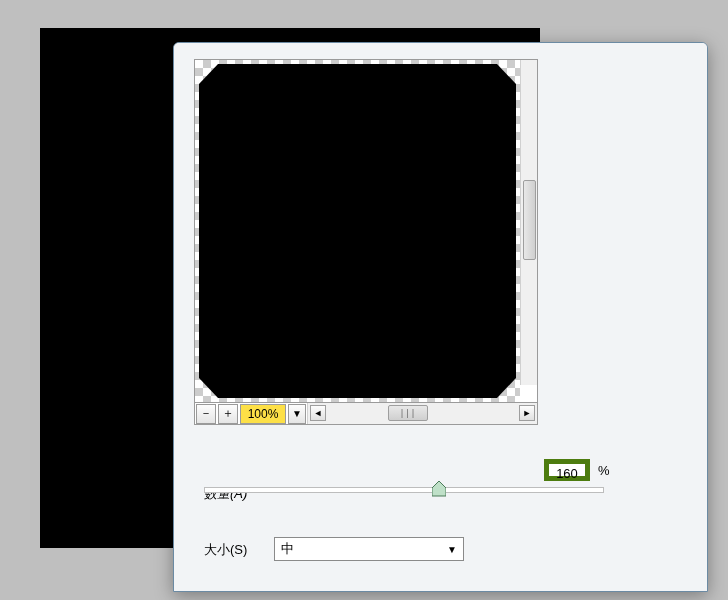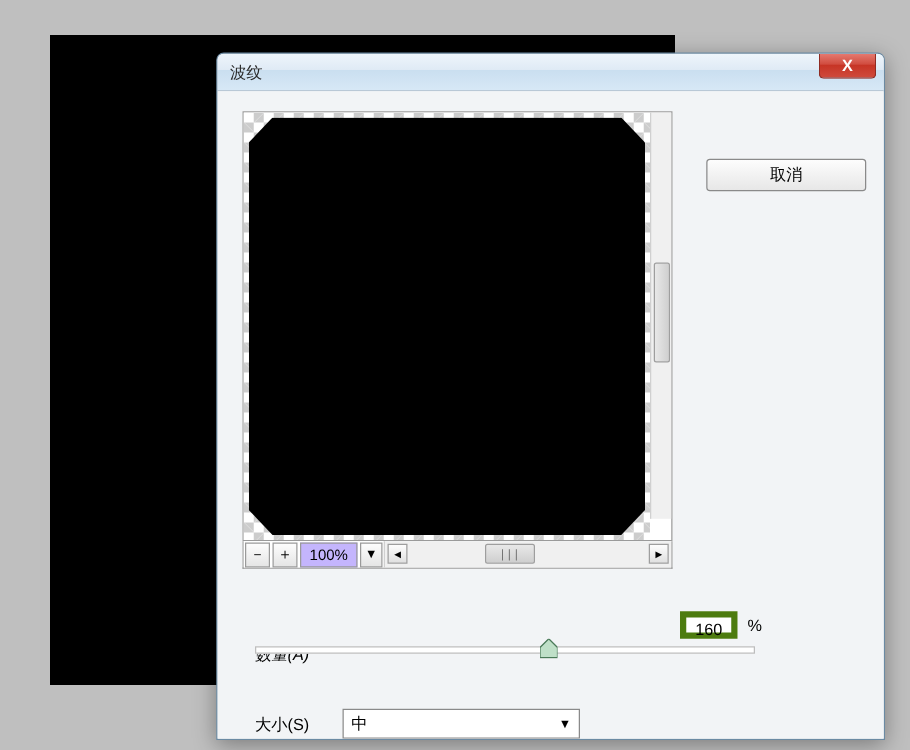--- a/index.html
+++ b/index.html
@@ -132,21 +132,21 @@
       width: 20px; height: 20px;
       border: 1px solid #9a9a9a;
       background: linear-gradient(#fdfdfd,#e5e5e5);
       font-size: 12px; line-height: 16px; text-align: center;
       margin: 1px 1px;
       cursor: pointer;
     }
     .zoom-val {
       width: 46px; height: 20px; border: 1px solid #9a9a9a;
       text-align: center; line-height: 18px; font-size: 12px;
-      margin: 1px 1px; background: #c4b5fd;
+      margin: 1px 1px; background: #fde047;
     }
     .zoom-dd {
       width: 18px; height: 20px; border: 1px solid #9a9a9a;
       background: linear-gradient(#fdfdfd,#e5e5e5);
       margin: 1px 1px; cursor: pointer;
       display:flex;align-items:center;justify-content:center;font-size:10px;
     }
     .hscroll {
       flex: 1;
       background: #f0f0f0;
@@ -221,30 +221,23 @@
       background: linear-gradient(#f6fbff, #e4f1fb);
     }
     .btn.secondary { top: 54px; }
   </style>
 </head>
 <body>
 
 <div class="canvas-bg"></div>
 
 <div class="dialog">
-  <div class="titlebar">
-    <span>波纹</span>
-    <div class="close-btn">
-      <span>X</span>
-    </div>
-  </div>
 
   <div class="dialog-body">
 
-    <div class="btn secondary">取消</div>
 
     <div class="preview-wrap">
       <div class="preview-canvas">
         <div class="preview-black"></div>
       </div>
       <div class="preview-scroll-v">
         <div class="thumb"></div>
       </div>
     </div>
 

